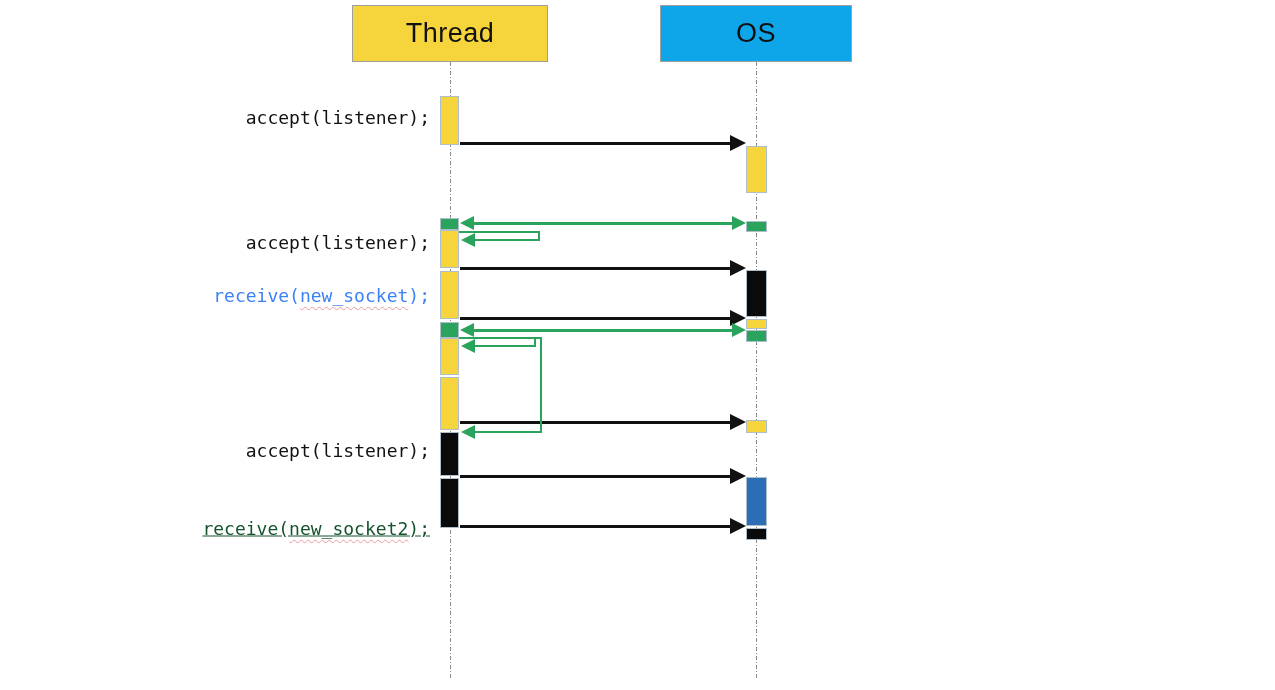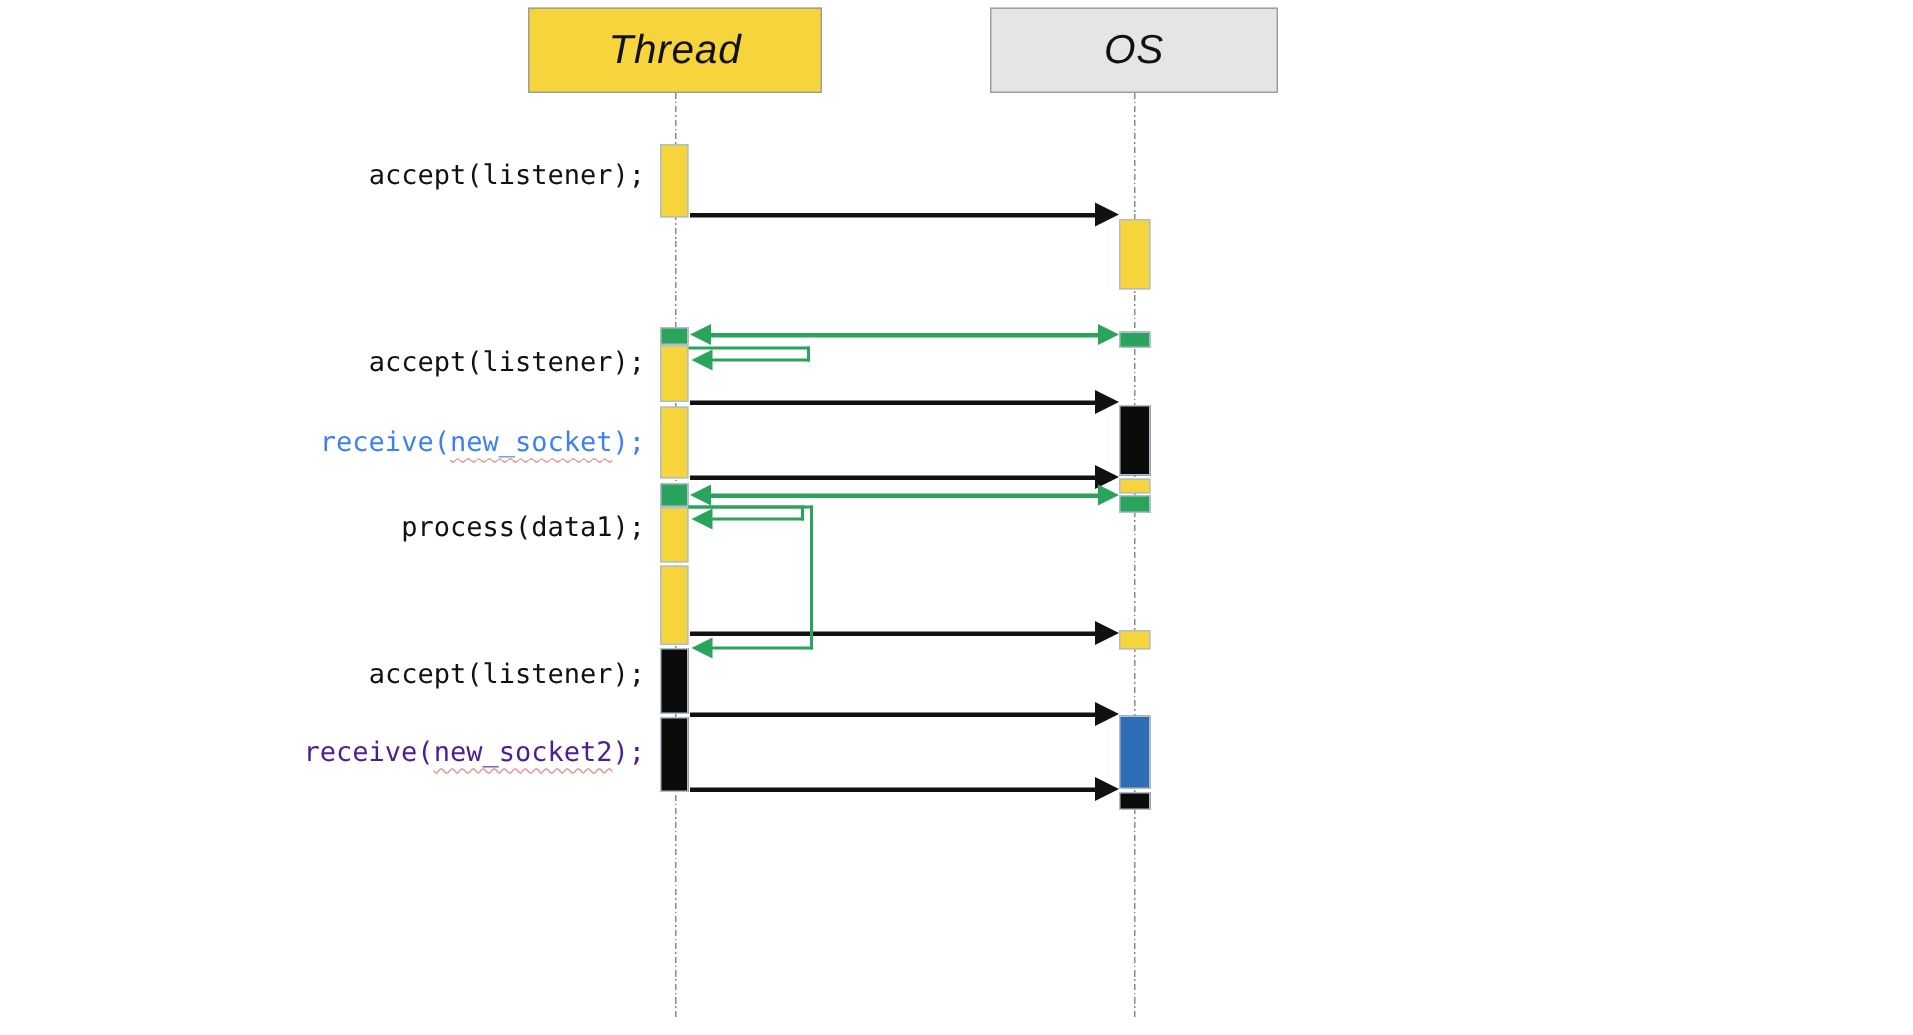--- a/index.html
+++ b/index.html
@@ -10,21 +10,20 @@
     overflow:hidden;
     font-family:"Liberation Sans",sans-serif;
   }
   .actor-box{
     position:absolute;
     display:flex;align-items:center;justify-content:center;
     border:1px solid #9e9e9e;
     box-sizing:border-box;
     font-size:27px;color:#111;
     letter-spacing:0.5px;
-    font-style:italic;
   }
   .lifeline{
     position:absolute;width:1px;
     background:repeating-linear-gradient(to bottom,
       #8a8a8a 0px,#8a8a8a 4px,
       rgba(0,0,0,0) 4px,rgba(0,0,0,0) 6px,
       #8a8a8a 6px,#8a8a8a 7px,
       rgba(0,0,0,0) 7px,rgba(0,0,0,0) 9px);
   }
   .call-label{
@@ -53,21 +52,21 @@
 </style>
 </head>
 <body>
 
 <div id="stage" style="width: 1275px; height: 690px; background: rgb(255, 255, 255);">
     <div class="lifeline" style="left: 450px; top: 62px; height: 618px;"></div>
     <div class="lifeline" style="left: 756px; top: 62px; height: 618px;"></div>
     <div class="actor-box" style="left: 352px; top: 5px; width: 196px; height: 57px; background: rgb(246, 212, 60); border-color: rgb(158, 158, 158);">
       <span>Thread</span>
     </div>
-    <div class="actor-box" style="left: 660px; top: 5px; width: 192px; height: 57px; background: #e5e5e5; border-color: rgb(158, 158, 158);">
+    <div class="actor-box" style="left: 660px; top: 5px; width: 192px; height: 57px; background: #0ea5e9; border-color: rgb(158, 158, 158);">
       <span>OS</span>
     </div>
     <div class="bar" style="left: 440px; top: 96px; width: 19px; height: 49px; background: rgb(246, 212, 60); border-color: rgb(174, 191, 203);"></div>
     <div class="bar" style="left: 440px; top: 218px; width: 19px; height: 12px; background: rgb(42, 164, 92); border-color: rgb(174, 191, 203);"></div>
     <div class="bar" style="left: 440px; top: 230px; width: 19px; height: 38px; background: rgb(246, 212, 60); border-color: rgb(174, 191, 203);"></div>
     <div class="bar" style="left: 440px; top: 271px; width: 19px; height: 48px; background: rgb(246, 212, 60); border-color: rgb(174, 191, 203);"></div>
     <div class="bar" style="left: 440px; top: 322px; width: 19px; height: 16px; background: rgb(42, 164, 92); border-color: rgb(174, 191, 203);"></div>
     <div class="bar" style="left: 440px; top: 338px; width: 19px; height: 37px; background: rgb(246, 212, 60); border-color: rgb(174, 191, 203);"></div>
     <div class="bar" style="left: 440px; top: 377px; width: 19px; height: 53px; background: rgb(246, 212, 60); border-color: rgb(174, 191, 203);"></div>
     <div class="bar" style="left: 440px; top: 432px; width: 19px; height: 44px; background: rgb(10, 10, 10); border-color: rgb(174, 191, 203);"></div>
@@ -76,23 +75,22 @@
     <div class="bar" style="left: 746px; top: 221px; width: 21px; height: 11px; background: rgb(42, 164, 92); border-color: rgb(174, 191, 203);"></div>
     <div class="bar" style="left: 746px; top: 270px; width: 21px; height: 47px; background: rgb(10, 10, 10); border-color: rgb(174, 191, 203);"></div>
     <div class="bar" style="left: 746px; top: 319px; width: 21px; height: 10px; background: rgb(246, 212, 60); border-color: rgb(174, 191, 203);"></div>
     <div class="bar" style="left: 746px; top: 330px; width: 21px; height: 12px; background: rgb(42, 164, 92); border-color: rgb(174, 191, 203);"></div>
     <div class="bar" style="left: 746px; top: 420px; width: 21px; height: 13px; background: rgb(246, 212, 60); border-color: rgb(174, 191, 203);"></div>
     <div class="bar" style="left: 746px; top: 477px; width: 21px; height: 49px; background: rgb(45, 109, 181); border-color: rgb(174, 191, 203);"></div>
     <div class="bar" style="left: 746px; top: 528px; width: 21px; height: 12px; background: rgb(10, 10, 10); border-color: rgb(174, 191, 203);"></div>
     <div class="call-label" style="right: 845px; top: 117px; color: rgb(17, 17, 17);"><span>accept(listener);</span></div>
     <div class="call-label" style="right: 845px; top: 242px; color: rgb(17, 17, 17);"><span>accept(listener);</span></div>
     <div class="call-label" style="right: 845px; top: 295px; color: #3b82f6;"><span>receive(</span><span class="misspelled" style="text-decoration-color: rgb(232, 155, 155);">new_socket</span><span>);</span></div>
-    <div class="call-label" style="right: 845px; top: 352px; color: rgb(17, 17, 17);"><span>process(data1);</span></div>
     <div class="call-label" style="right: 845px; top: 450px; color: rgb(17, 17, 17);"><span>accept(listener);</span></div>
-    <div class="call-label" style="right: 845px; top: 502px; color: #4c1d95;"><span>receive(</span><span class="misspelled" style="text-decoration-color: rgb(232, 155, 155);">new_socket2</span><span>);</span></div>
+    <div class="call-label" style="right: 845px; top: 528px; color: #14532d; text-decoration: underline;"><span>receive(</span><span class="misspelled" style="text-decoration-color: rgb(232, 155, 155);">new_socket2</span><span>);</span></div>
     <div class="hline" style="left: 460px; top: 142px; width: 272px; background: rgb(17, 17, 17);"></div>
     <div class="head" style="left: 730px; top: 135px; border-top: 8px solid transparent; border-bottom: 8px solid transparent; border-left: 16px solid rgb(17, 17, 17);"></div>
     <div class="hline" style="left: 460px; top: 267px; width: 272px; background: rgb(17, 17, 17);"></div>
     <div class="head" style="left: 730px; top: 260px; border-top: 8px solid transparent; border-bottom: 8px solid transparent; border-left: 16px solid rgb(17, 17, 17);"></div>
     <div class="hline" style="left: 460px; top: 317px; width: 272px; background: rgb(17, 17, 17);"></div>
     <div class="head" style="left: 730px; top: 310px; border-top: 8px solid transparent; border-bottom: 8px solid transparent; border-left: 16px solid rgb(17, 17, 17);"></div>
     <div class="hline" style="left: 460px; top: 421px; width: 272px; background: rgb(17, 17, 17);"></div>
     <div class="head" style="left: 730px; top: 414px; border-top: 8px solid transparent; border-bottom: 8px solid transparent; border-left: 16px solid rgb(17, 17, 17);"></div>
     <div class="hline" style="left: 460px; top: 475px; width: 272px; background: rgb(17, 17, 17);"></div>
     <div class="head" style="left: 730px; top: 468px; border-top: 8px solid transparent; border-bottom: 8px solid transparent; border-left: 16px solid rgb(17, 17, 17);"></div>

